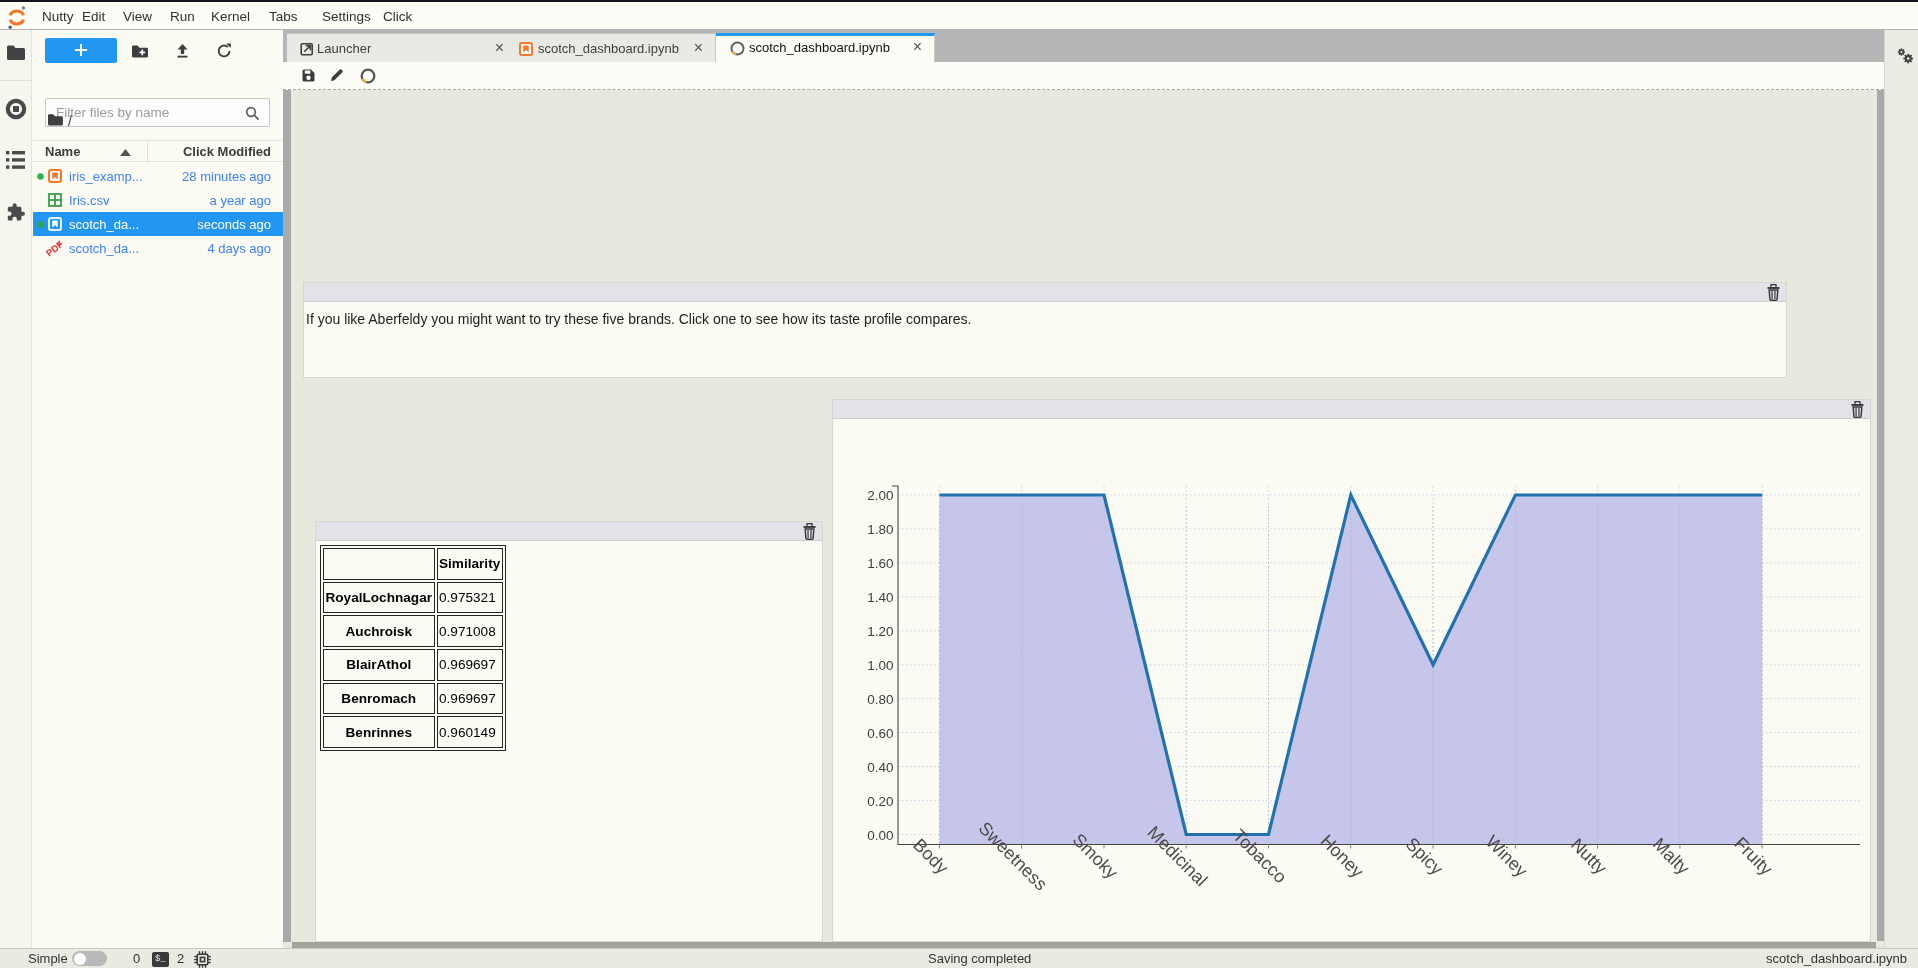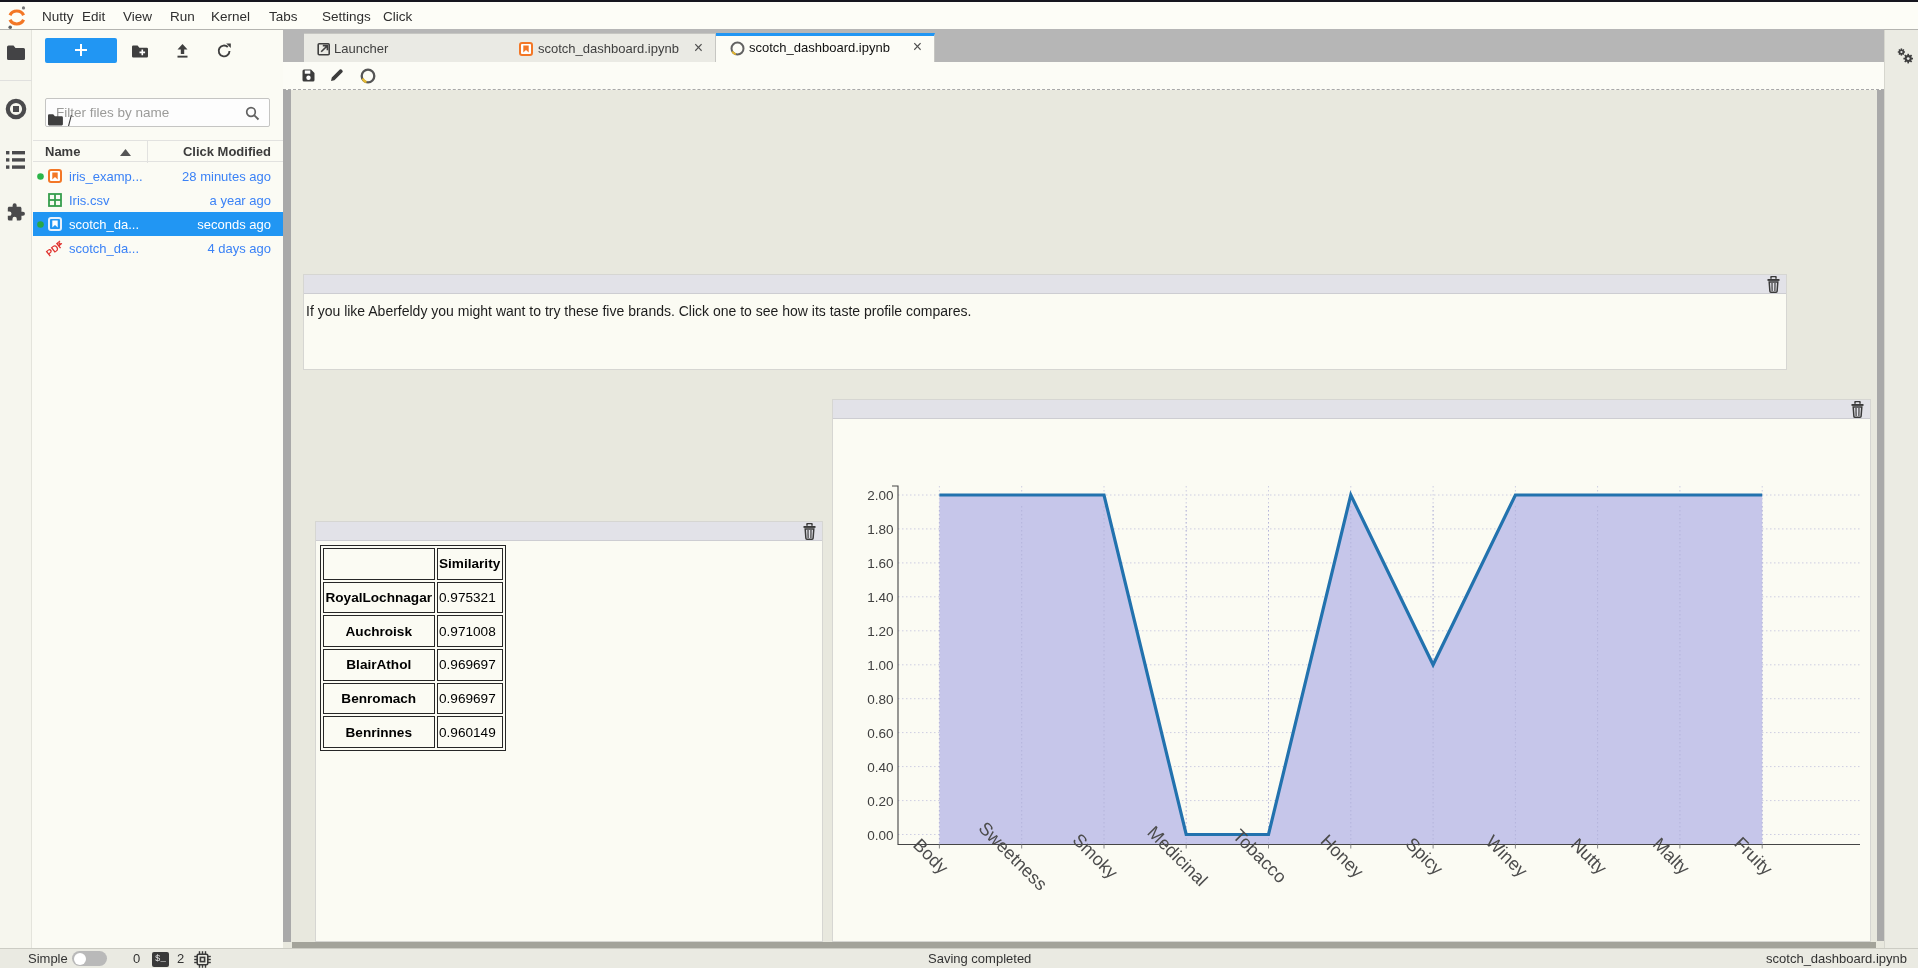--- a/index.html
+++ b/index.html
@@ -152,21 +152,21 @@
     <svg class="abs" style="left:12px;top:4px" width="18" height="17" viewBox="0 0 18 17">
       <text x="0" y="13" transform="rotate(-38 8 9)" font-size="9.5" font-weight="bold" fill="#e0312d" font-family="Liberation Sans">PDF</text>
       <path d="M14.7 1.5 l.6 1.7 1.7.6 -1.7.6 -.6 1.7 -.6 -1.7 -1.7 -.6 1.7 -.6 Z" fill="#e0312d"></path>
     </svg>
     <span class="fname">scotch_da...</span>
       <span class="fdate">4 days ago</span>
   </div>
 </div>
 <div class="abs" id="main">
   <div id="tabbar">
-    <div class="tab" style="left:21px;width:230px">
+    <div class="tab" style="left:4px;width:230px">
       <svg class="abs" style="left:13px;top:8px" width="14" height="14" viewBox="0 0 14 14">
         <rect x="1.2" y="1.8" width="11" height="11" rx="1" fill="none" stroke="#3f3f3f" stroke-width="1.6"></rect>
         <path d="M4.2 9.8 L9.8 4.2 M5.8 3.6 H10.4 V8.2" fill="none" stroke="#3f3f3f" stroke-width="1.6"></path>
       </svg>
       <span class="tlabel">Launcher</span>
         <span class="tclose">×</span>
     </div>
     <div class="tab" style="left:222px;width:211px">
       <svg class="abs" style="left:14px;top:8px" width="14" height="14" viewBox="0 0 14 14">
         <rect x="1" y="1" width="12" height="12" rx="2" fill="#fff" stroke="#f37726" stroke-width="2"></rect>
@@ -195,21 +195,21 @@
     </svg>
     <svg class="abs" style="left:77px;top:6px" width="16" height="16" viewBox="0 0 16 16">
       <circle cx="8" cy="8" r="6.3" fill="none" stroke="#555" stroke-width="2.3"></circle>
       <path d="M2.5 10.5 a6.3 6.3 0 0 0 4 3.6" fill="none" stroke="#e5b92f" stroke-width="2.3"></path>
     </svg>
   </div>
   <div id="dash">
     <div class="vscroll" style="left:0;top:0;height:852px"></div>
     <div class="vscroll" style="left:1594px;top:0;height:851px"></div>
     <div class="abs" style="left:9px;top:852px;width:1584px;height:6px;background:#a3a39a"></div>
-    <div class="panel" style="left:20px;top:184px;width:1484px;height:96px">
+    <div class="panel" style="left:20px;top:192px;width:1484px;height:96px">
       <div class="phead">
           <svg class="trash" width="13" height="17" viewBox="0 0 13 17">
         <path d="M4 2.8 V1.2 a0.7 0.7 0 0 1 0.7-0.7 h3.6 a0.7 0.7 0 0 1 0.7 0.7 V2.8" fill="none" stroke="#3a3a3a" stroke-width="1.5"></path>
         <rect x="0.5" y="3" width="12" height="1.9" fill="#3a3a3a"></rect>
         <path d="M2.2 6 h8.6 l-0.7 9.3 a1 1 0 0 1 -1 0.9 H3.9 a1 1 0 0 1 -1-0.9 Z" fill="none" stroke="#3a3a3a" stroke-width="1.5"></path>
         <line x1="5" y1="7" x2="5.1" y2="15" stroke="#3a3a3a" stroke-width="1.2"></line>
         <line x1="8" y1="7" x2="7.9" y2="15" stroke="#3a3a3a" stroke-width="1.2"></line>
       </svg>
         </div>
       <div class="abs" style="left:2px;top:28px;font-size:14px;color:#1d1d1d">If you like Aberfeldy you might want to try these five brands. Click one to see how its taste profile compares.</div>

